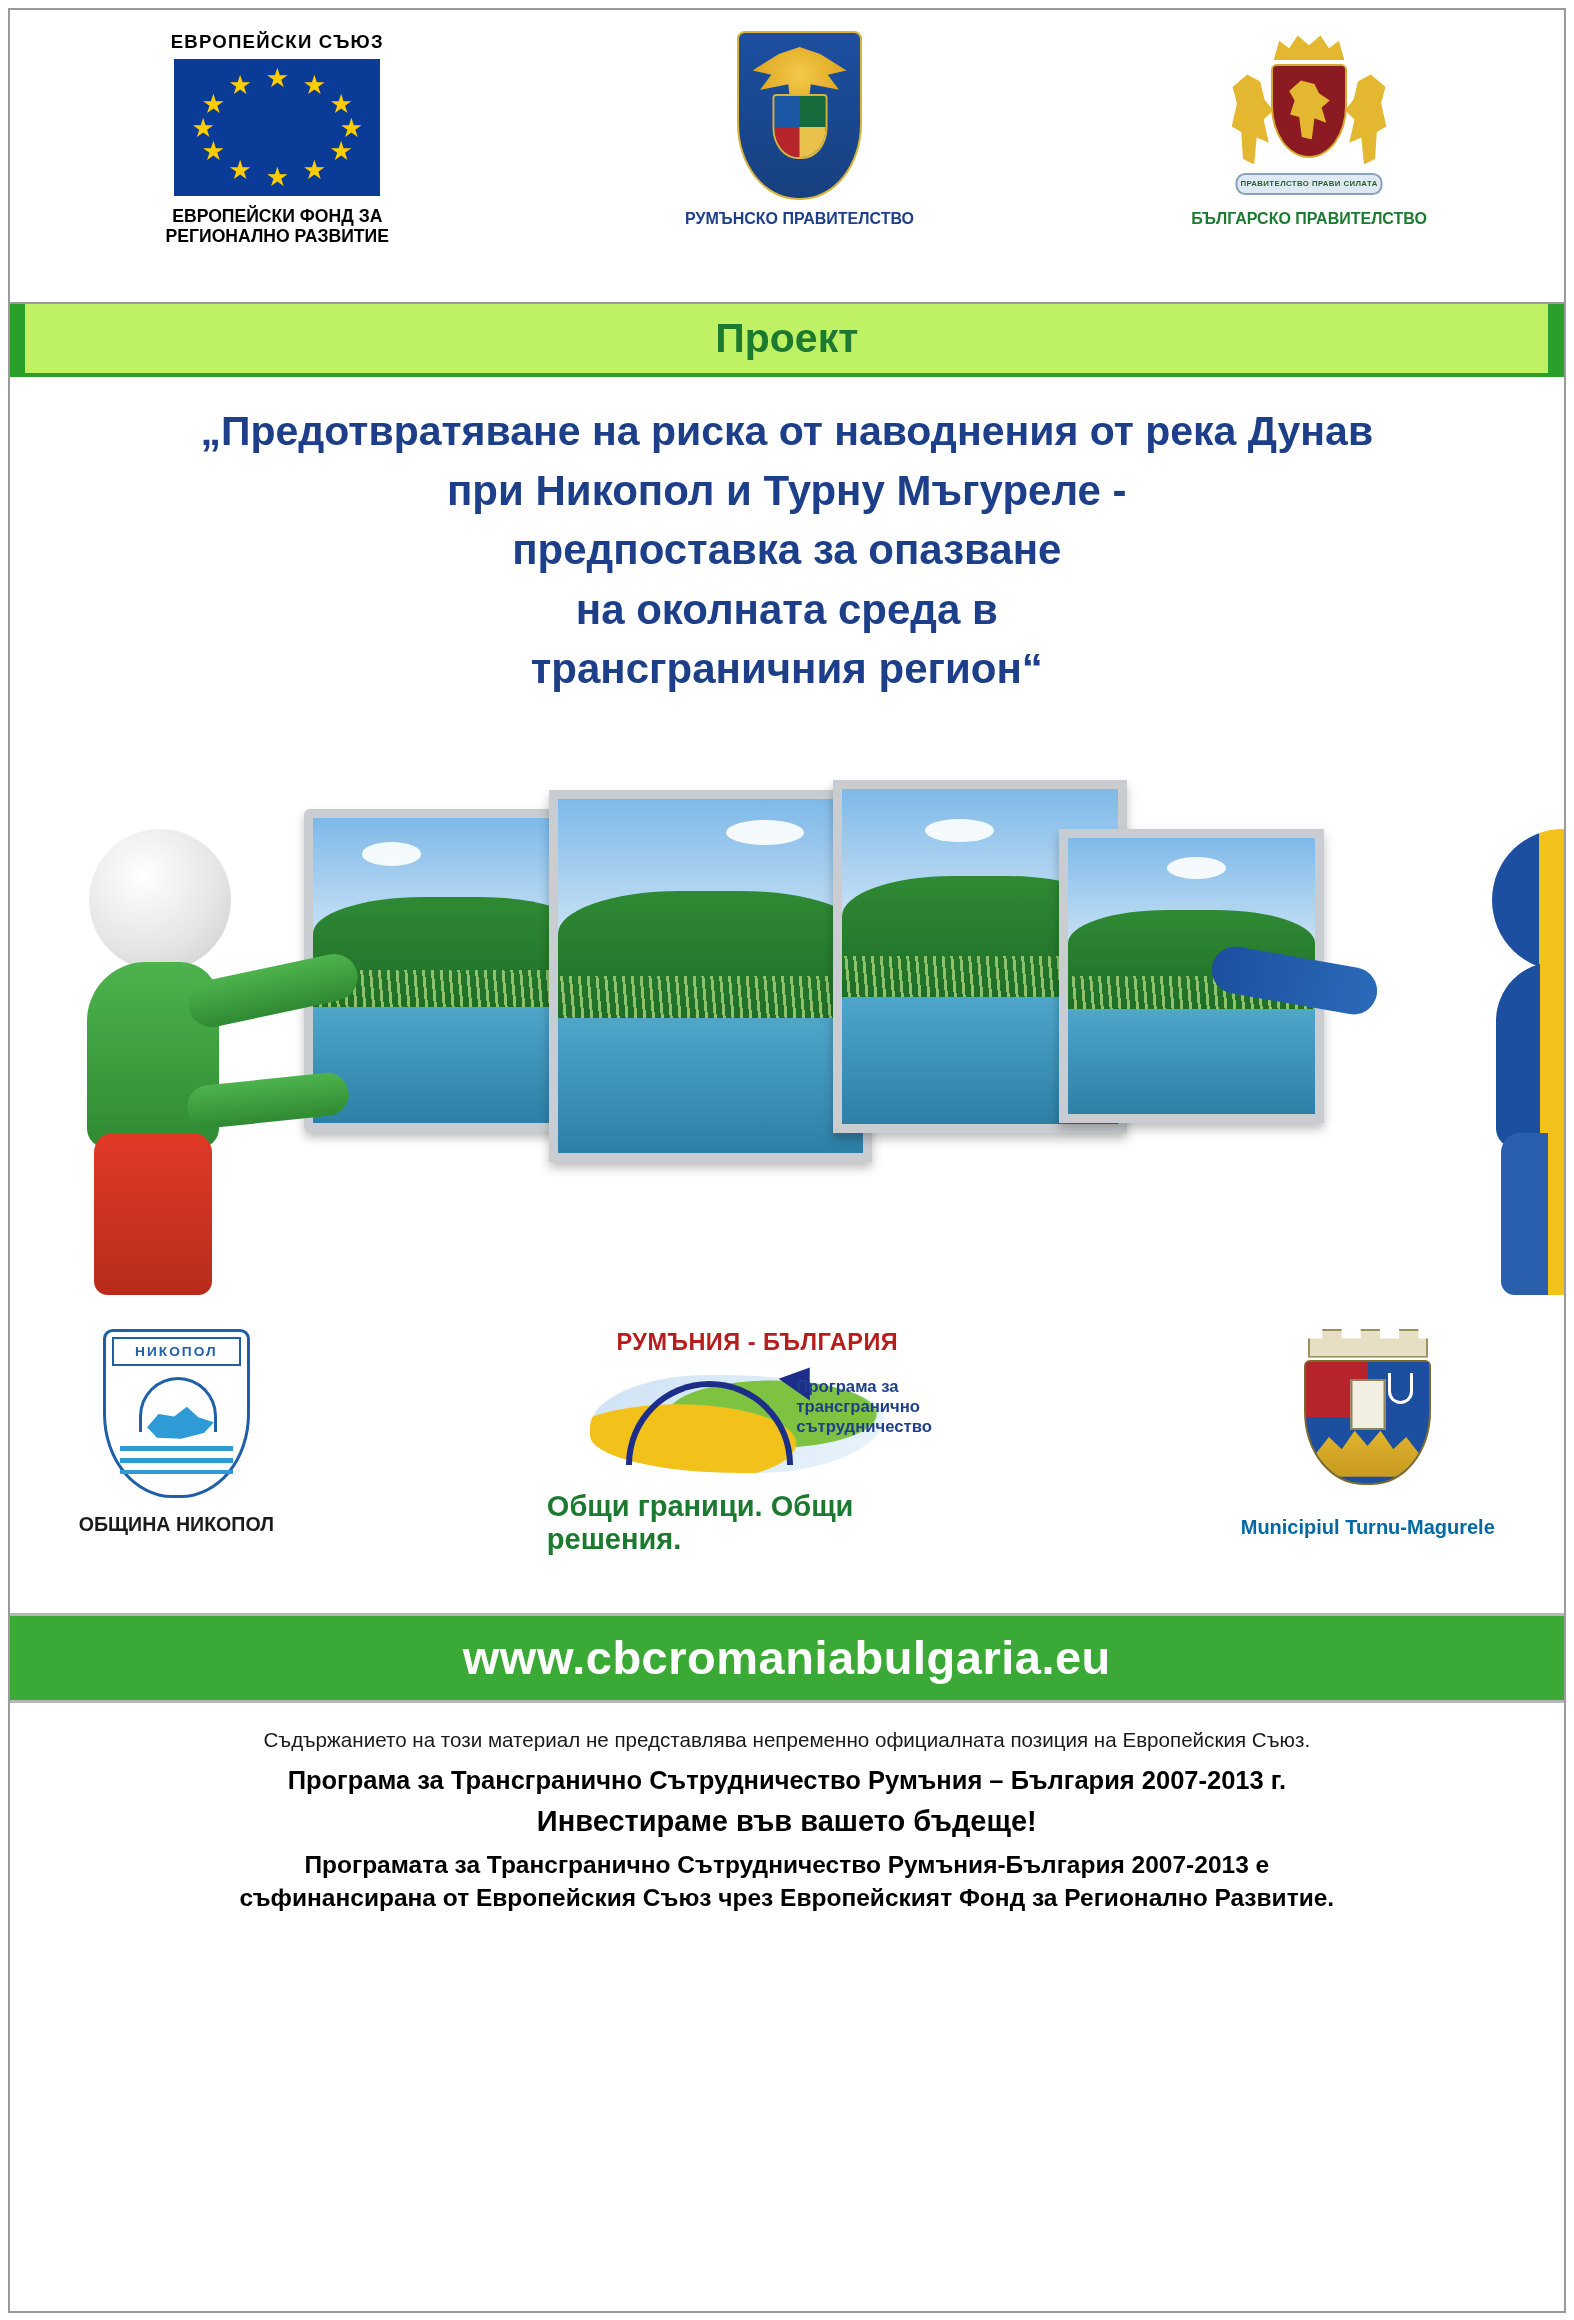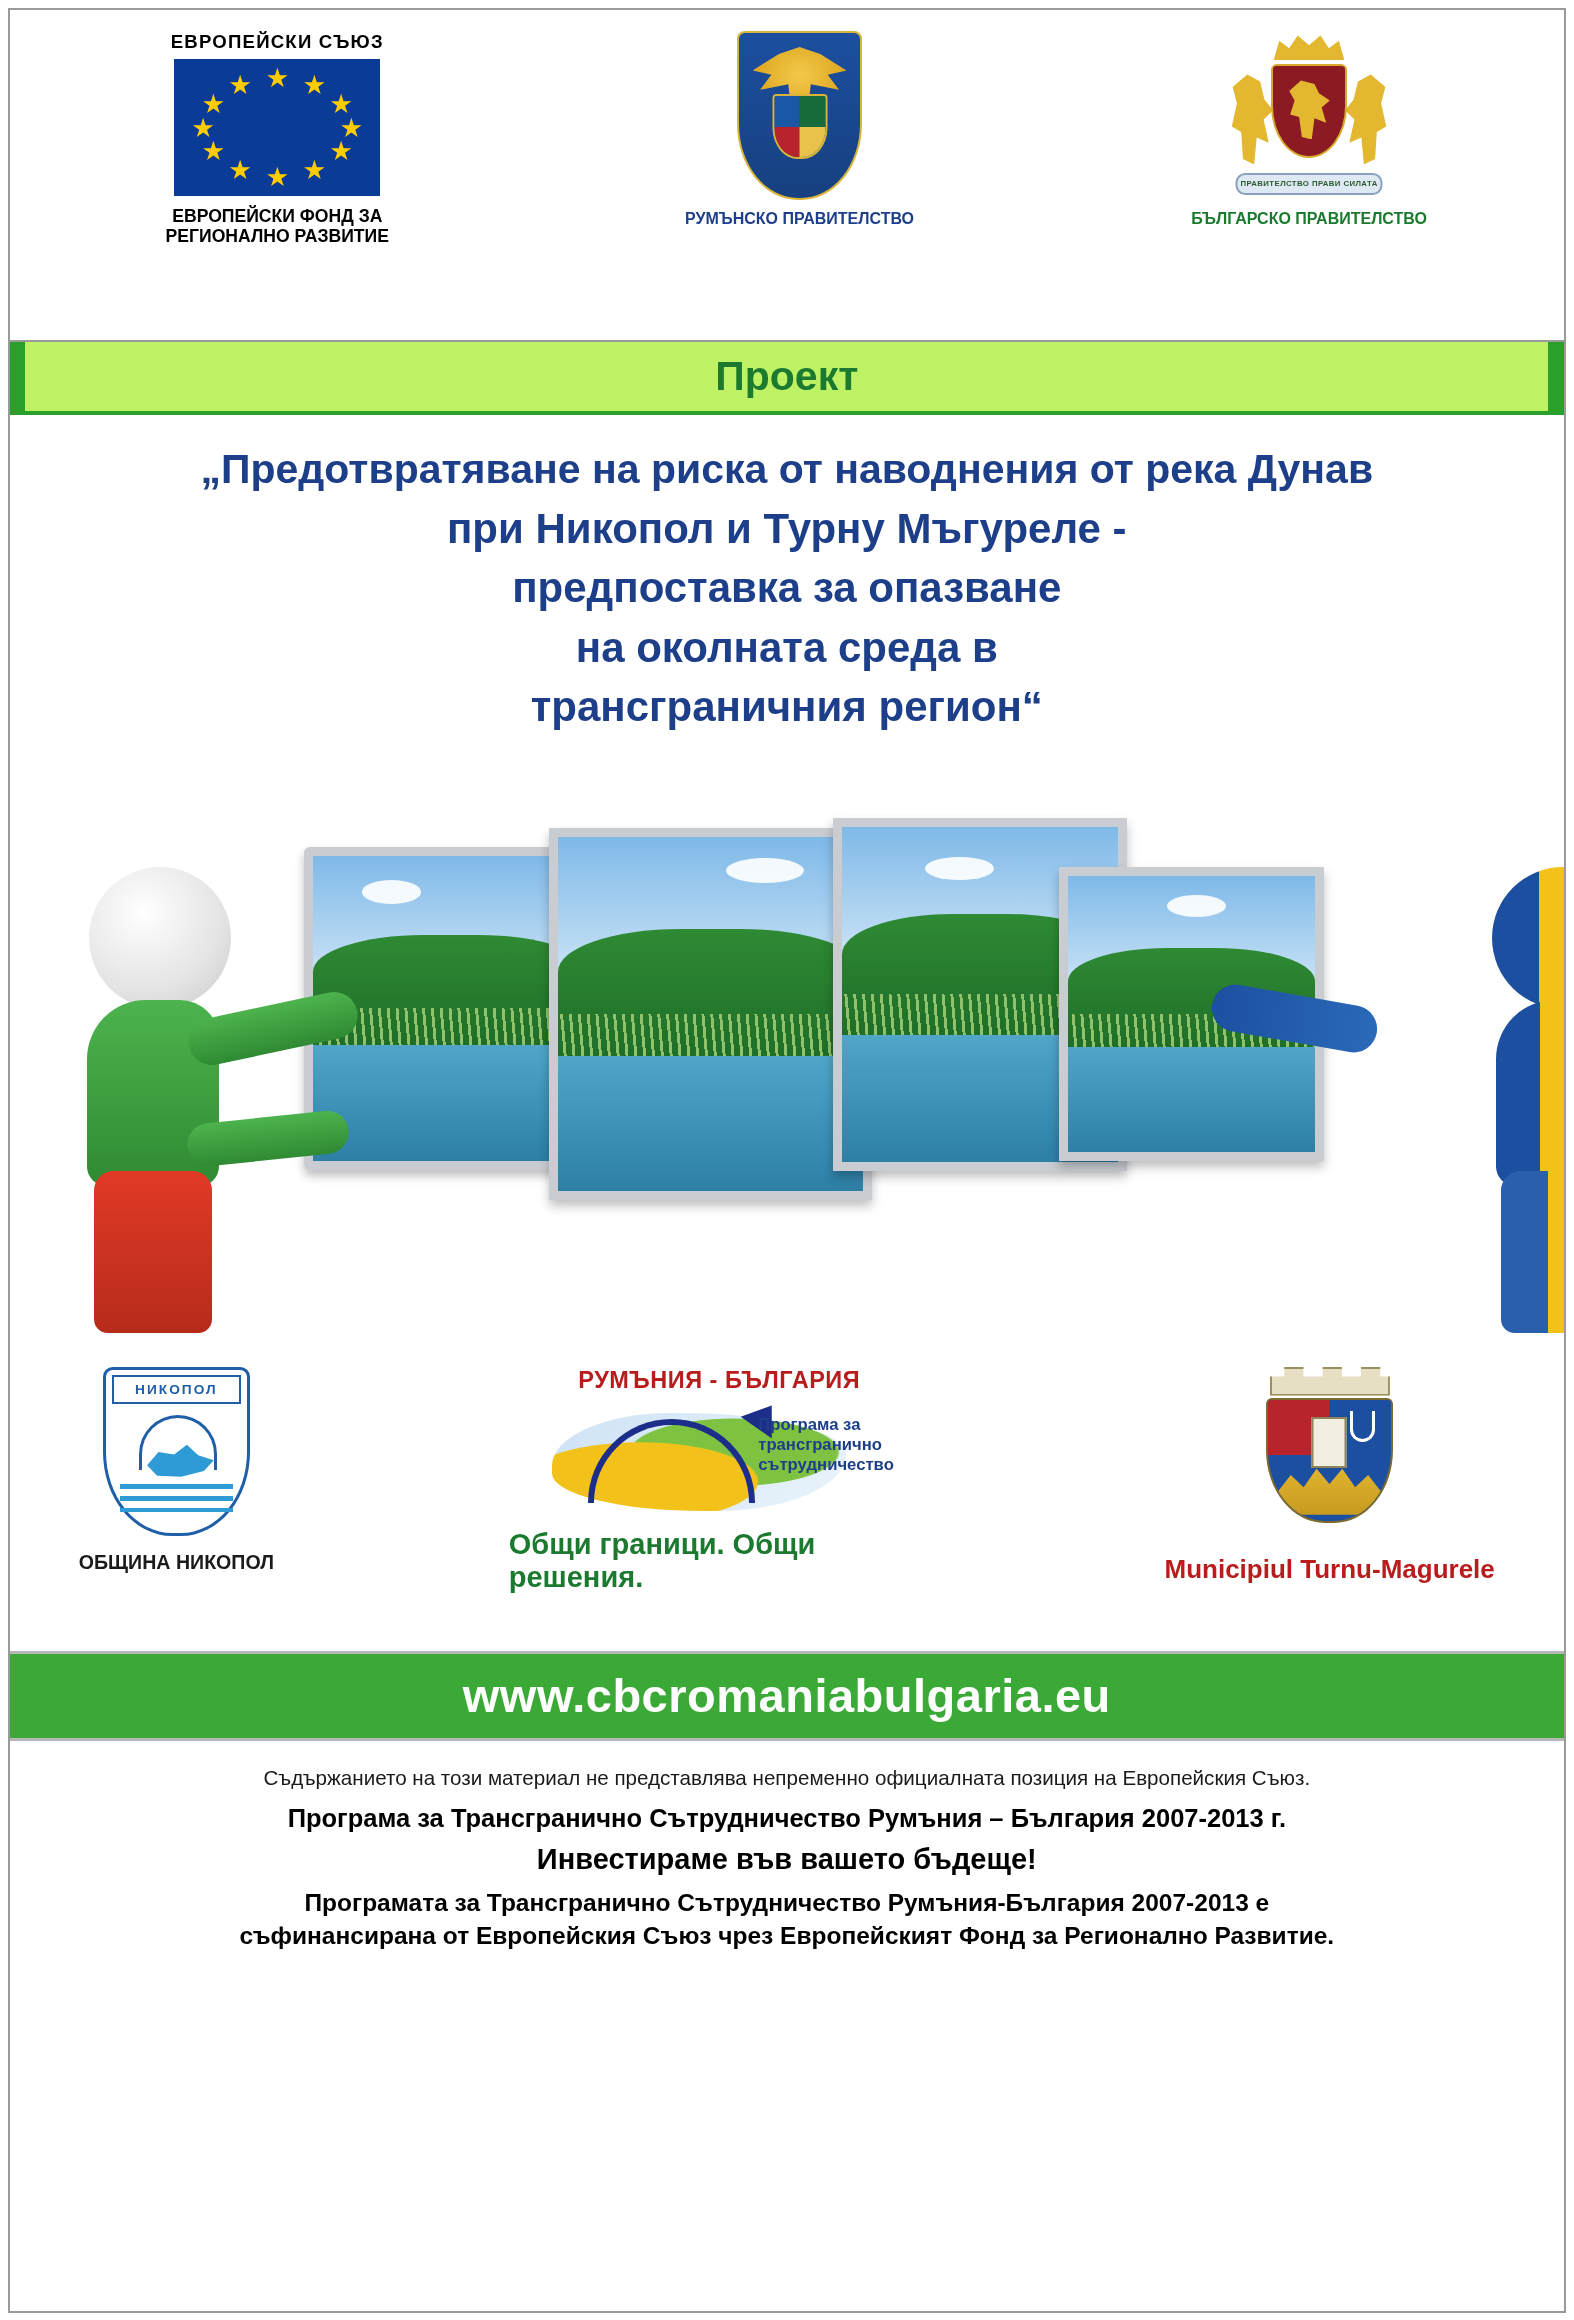--- a/index.html
+++ b/index.html
@@ -22,21 +22,21 @@
     top: 7.8px;
     width: 1558px;
     height: 2305px;
     border: 2px solid #9a9a9a;
     background: #fff;
     overflow: hidden;
   }
 
   
   .header {
-    height: 332px;
+    height: 294px;
     display: flex;
     align-items: flex-start;
     border-bottom: 2px solid #9a9a9a;
     padding-top: 21.6px;
   }
   .hdr-cell {
     flex: 1;
     display: flex;
     flex-direction: column;
     align-items: center;
@@ -405,21 +405,21 @@
     background: #2f9bd6;
     clip-path: polygon(6% 60%, 22% 28%, 44% 34%, 62% 10%, 78% 36%, 100% 48%, 86% 74%, 54% 88%, 20% 86%);
   }
   .logo-caption {
     margin-top: 15.7px;
     font-size: 19.6px;
     font-weight: bold;
     color: #1b1b1b;
     text-align: center;
   }
-  .logo-caption.tm { color: #b91c1c; font-size: 26px; }
+  .logo-caption.tm { color: #0369a1; font-size: 20px; }
 
   
   .cbc {
     width: 421px;
     position: relative;
     display: flex;
     flex-direction: column;
     align-items: center;
   }
   .cbc-top {

